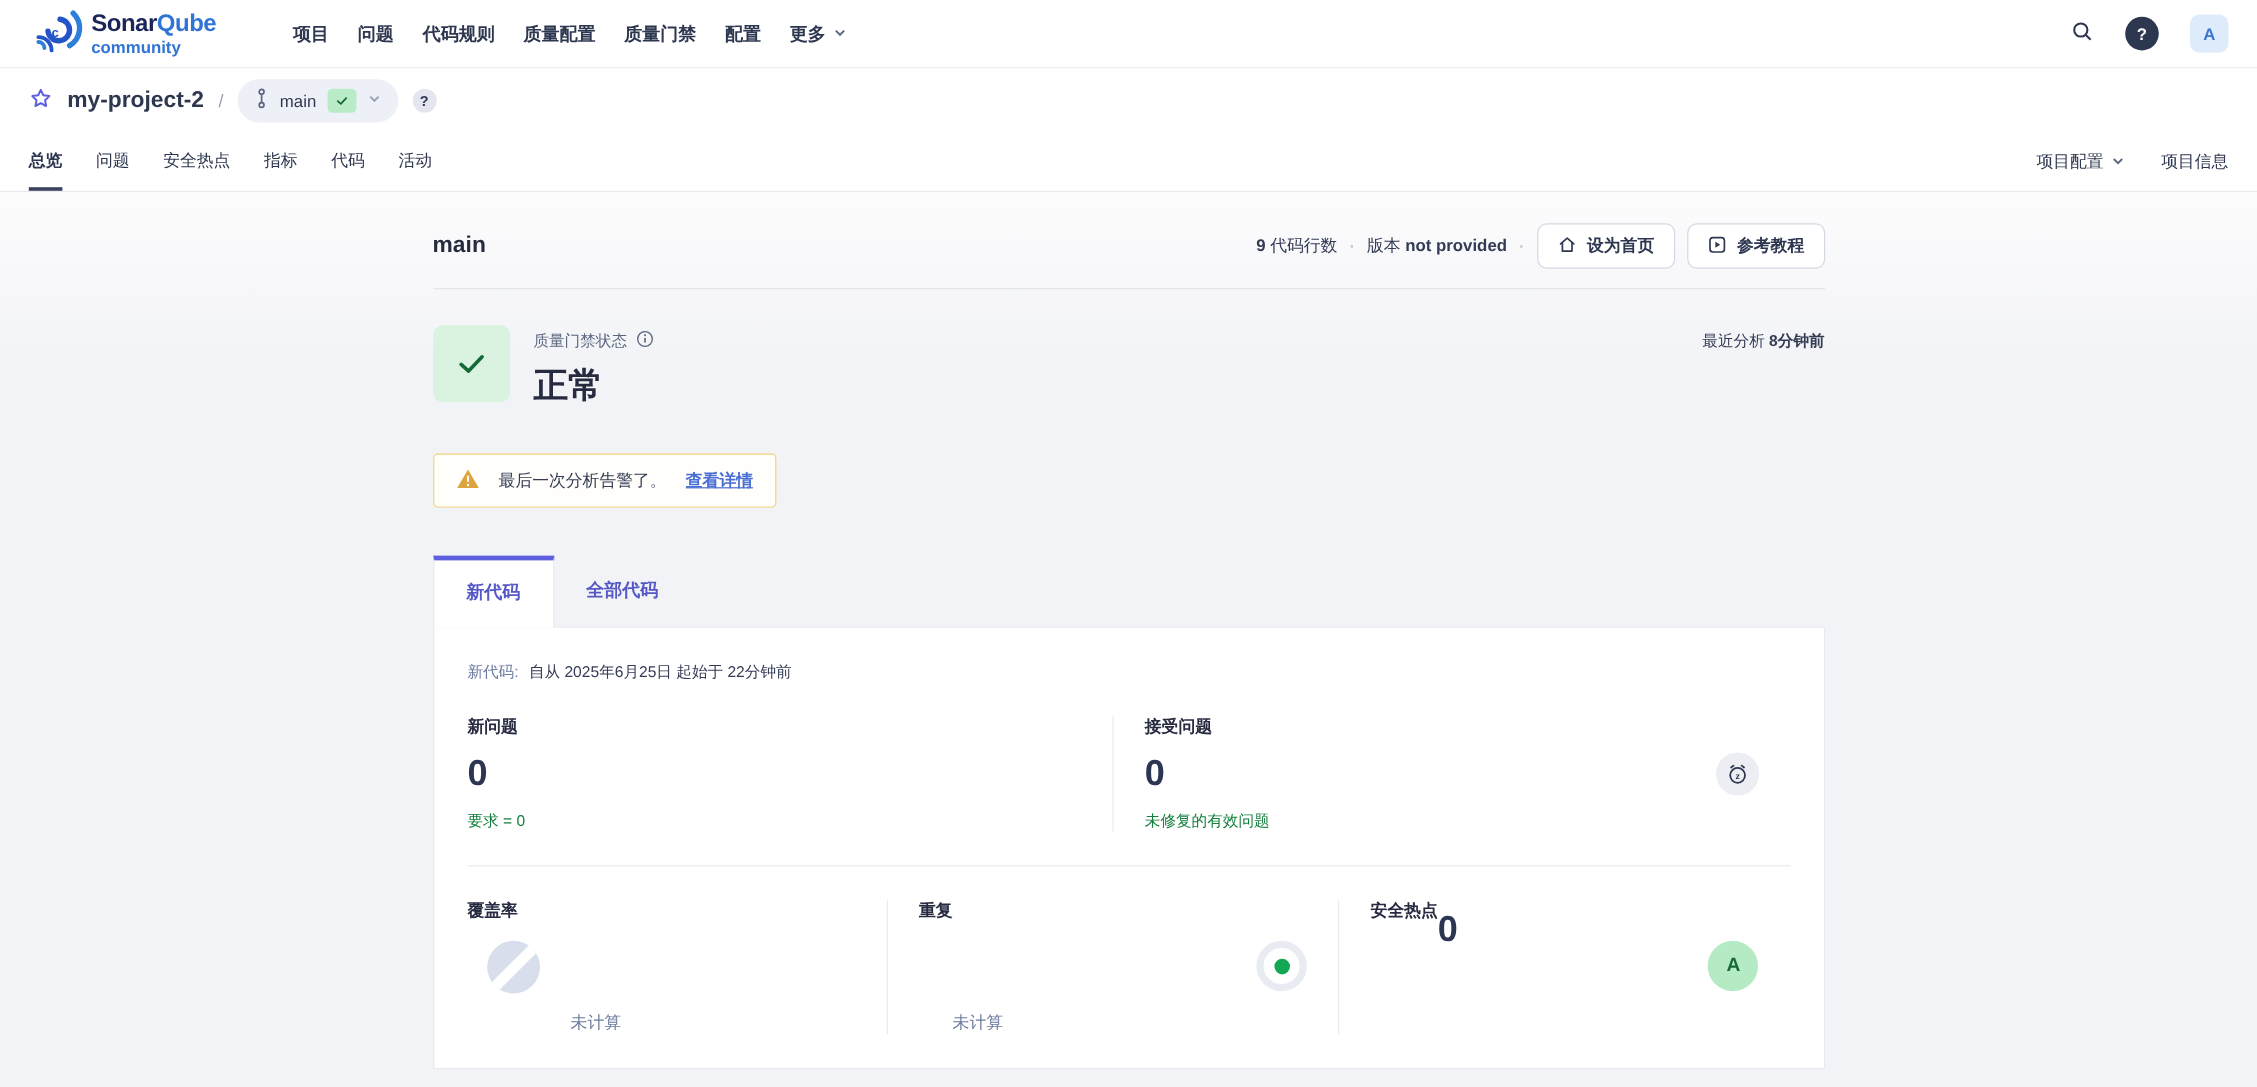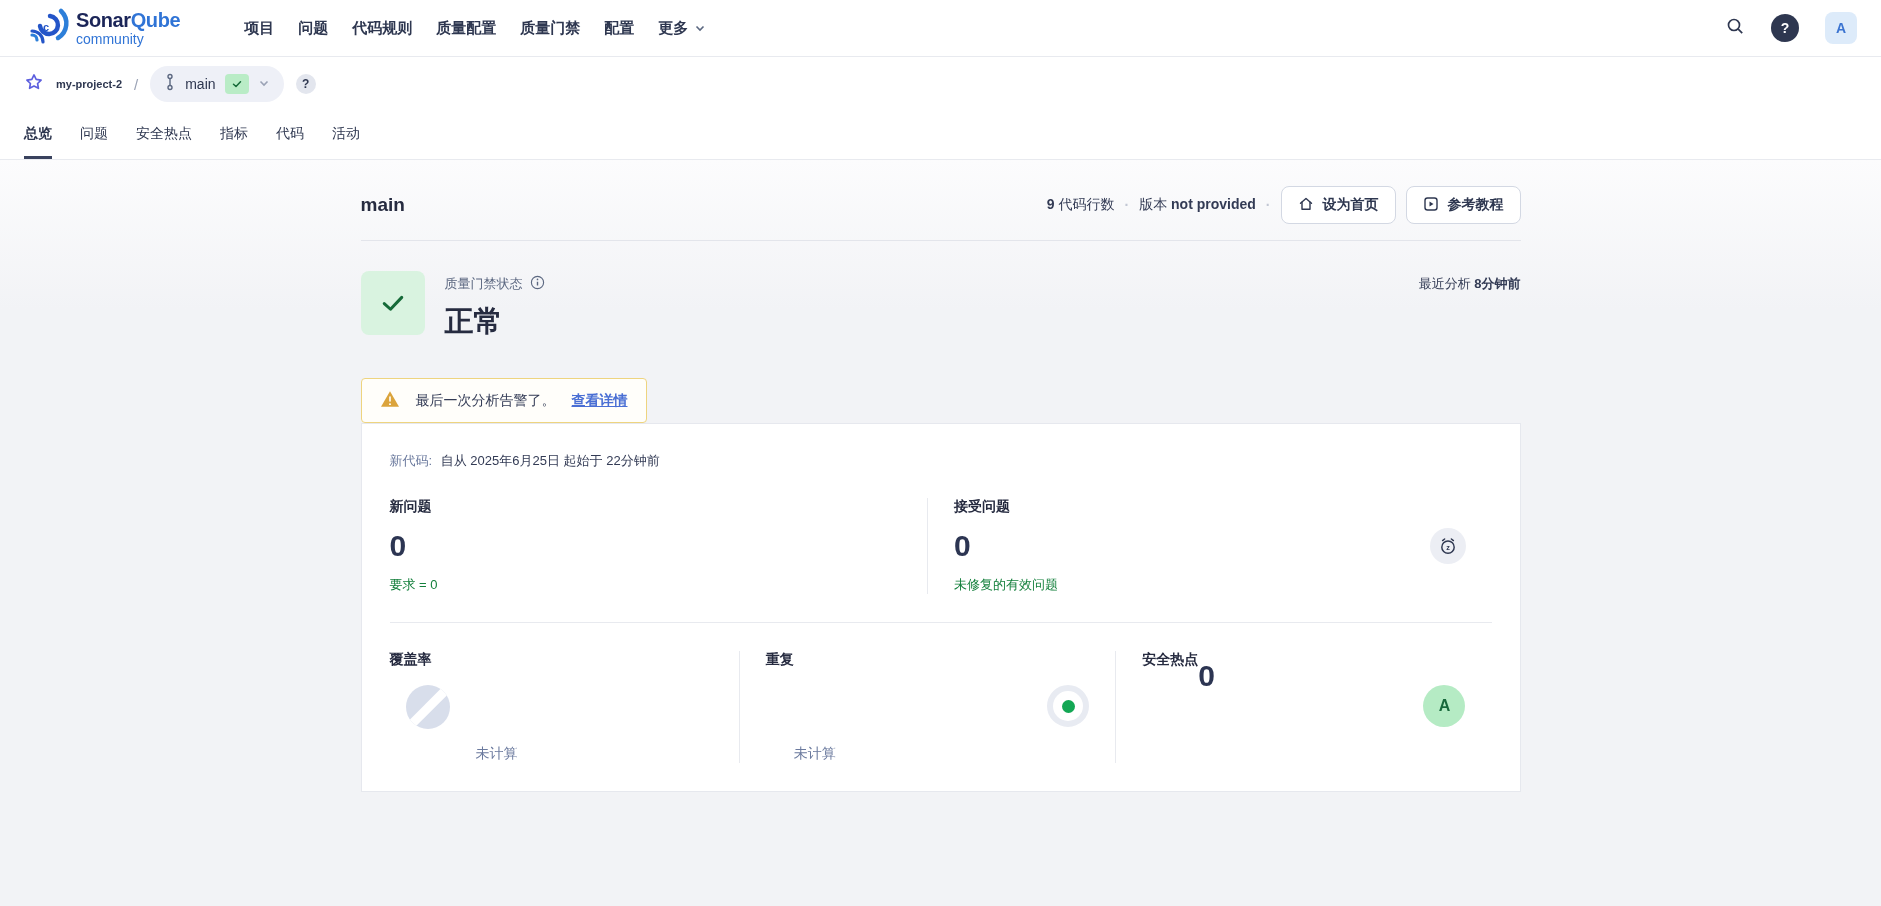--- a/index.html
+++ b/index.html
@@ -6,30 +6,30 @@
   html, body { width: 1881px; height: 906px; overflow: hidden; }
   body { font-family: "Liberation Sans", sans-serif; background: #fff; color: #2e3750; }
 
   
   .topbar { height: 57px; display: flex; align-items: center; padding: 0 24px; background: #fff; border-bottom: 1px solid #e8eaef; }
   .brand { display: flex; align-items: center; gap: 6px; margin-right: 64px; }
   .brand-text { line-height: 1; }
   .brand-row { font-size: 20px; font-weight: 700; letter-spacing: -0.4px; margin-top: 16px; }
   .sonar { color: #1b2558; }
   .qube { color: #3074d6; }
-  .community { color: #3074d6; font-size: 14px; font-weight: 400; margin-top: 2px; }
+  .community { color: #3074d6; font-size: 14px; font-weight: 700; margin-top: 2px; }
   .nav-items { display: flex; align-items: center; gap: 24px; font-size: 15px; font-weight: 600; color: #2e3750; }
   .nav-item { display: flex; align-items: center; gap: 6px; cursor: pointer; }
   .topbar-right { margin-left: auto; display: flex; align-items: center; gap: 26px; }
   .help-circle { width: 28px; height: 28px; border-radius: 50%; background: #2e3750; color: #fff; font-size: 14px; font-weight: 700; display: flex; align-items: center; justify-content: center; }
   .avatar { width: 32px; height: 32px; border-radius: 8px; background: #ddebfa; color: #3b74d1; font-size: 14px; font-weight: 600; display: flex; align-items: center; justify-content: center; }
 
   
   .crumbrow { height: 54px; display: flex; align-items: center; padding: 0 24px; gap: 12px; background: #fff; }
-  .project-name { font-weight: 700; font-size: 11px; color: #2e3750; }
+  .project-name { font-weight: 700; font-size: 19px; color: #2e3750; }
   .slash { color: #9aa2b5; font-size: 15px; }
   .branch-pill { display: flex; align-items: center; gap: 9px; background: #eef0f7; border-radius: 18px; height: 36px; padding: 0 14px; cursor: pointer; }
   .branch-name { font-size: 14px; color: #2e3750; }
   .pill-check { width: 24px; height: 20px; background: #b9ecc6; border-radius: 4px; display: flex; align-items: center; justify-content: center; }
   .q-badge { width: 20px; height: 20px; border-radius: 50%; background: #e3e6ee; color: #2e3750; font-weight: 700; font-size: 12px; display: flex; align-items: center; justify-content: center; }
 
   
   .tabrow { height: 49px; display: flex; align-items: stretch; padding: 0 24px; background: #fff; border-bottom: 1px solid #e8eaef; }
   .ptabs { display: flex; gap: 28px; }
   .ptab { display: flex; align-items: center; font-size: 14px; color: #2e3750; border-bottom: 3px solid transparent; cursor: pointer; }
@@ -170,20 +170,31 @@
 </div>
 
 <div class="tabrow">
   <div class="ptabs">
     <span class="ptab active">总览</span>
     <span class="ptab">问题</span>
     <span class="ptab">安全热点</span>
     <span class="ptab">指标</span>
     <span class="ptab">代码</span>
     <span class="ptab">活动</span>
+  </div>
+  <div class="tabrow-right">
+    <span class="nav-item">
+      <span>项目配置</span>
+      <span>
+        <svg width="12" height="12" viewBox="0 0 12 12" fill="none" stroke="#5b6780" stroke-width="1.6">
+            <path d="M2.5 4.5 L6 8 L9.5 4.5"></path>
+          </svg>
+      </span>
+    </span>
+    <span class="nav-item">项目信息</span>
   </div>
 </div>
 
 <div class="content">
   <div class="container">
 
     <div class="head-row">
       <span class="branch-title">main</span>
       <div class="head-meta">
         <span><span class="bold">9</span> <span>代码行数</span></span>
@@ -243,20 +254,24 @@
               <path d="M11 1.5 L21 18.5 H1 Z" fill="#dba43c"></path>
               <rect x="10.1" y="7" width="1.8" height="6" rx="0.9" fill="#fff"></rect>
               <circle cx="11" cy="15.7" r="1.1" fill="#fff"></circle>
             </svg>
         </span>
         <span>最后一次分析告警了。</span>
         <span class="warn-link">查看详情</span>
       </div>
     </div>
 
+    <div class="code-tabs">
+      <span class="ctab active">新代码</span>
+      <span class="ctab">全部代码</span>
+    </div>
 
     <div class="panel">
       <div class="period">
         <span>新代码:</span>
         <span class="detail">自从 2025年6月25日  起始于 22分钟前</span>
       </div>
 
       <div class="m-row1">
         <div class="m-col">
           <div>

